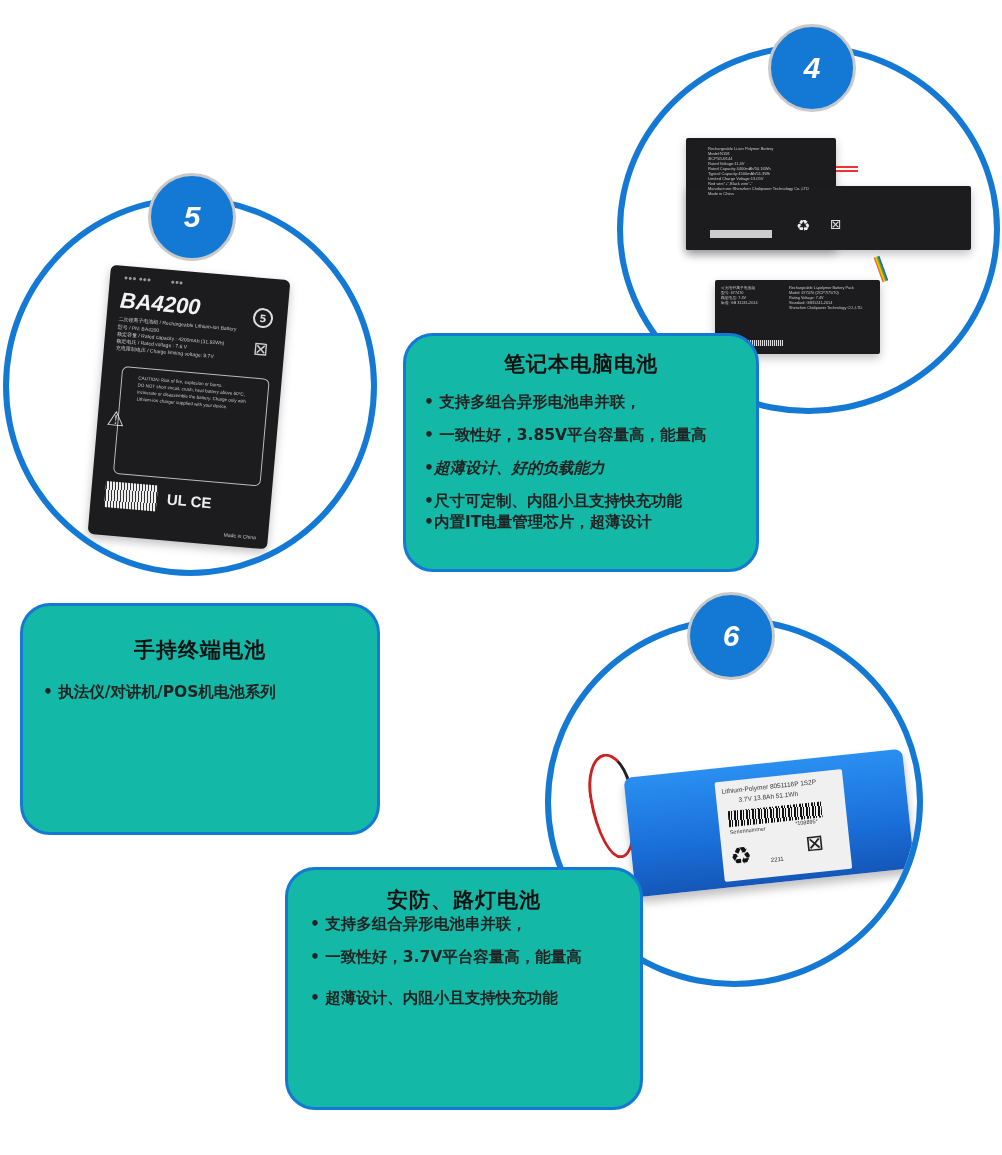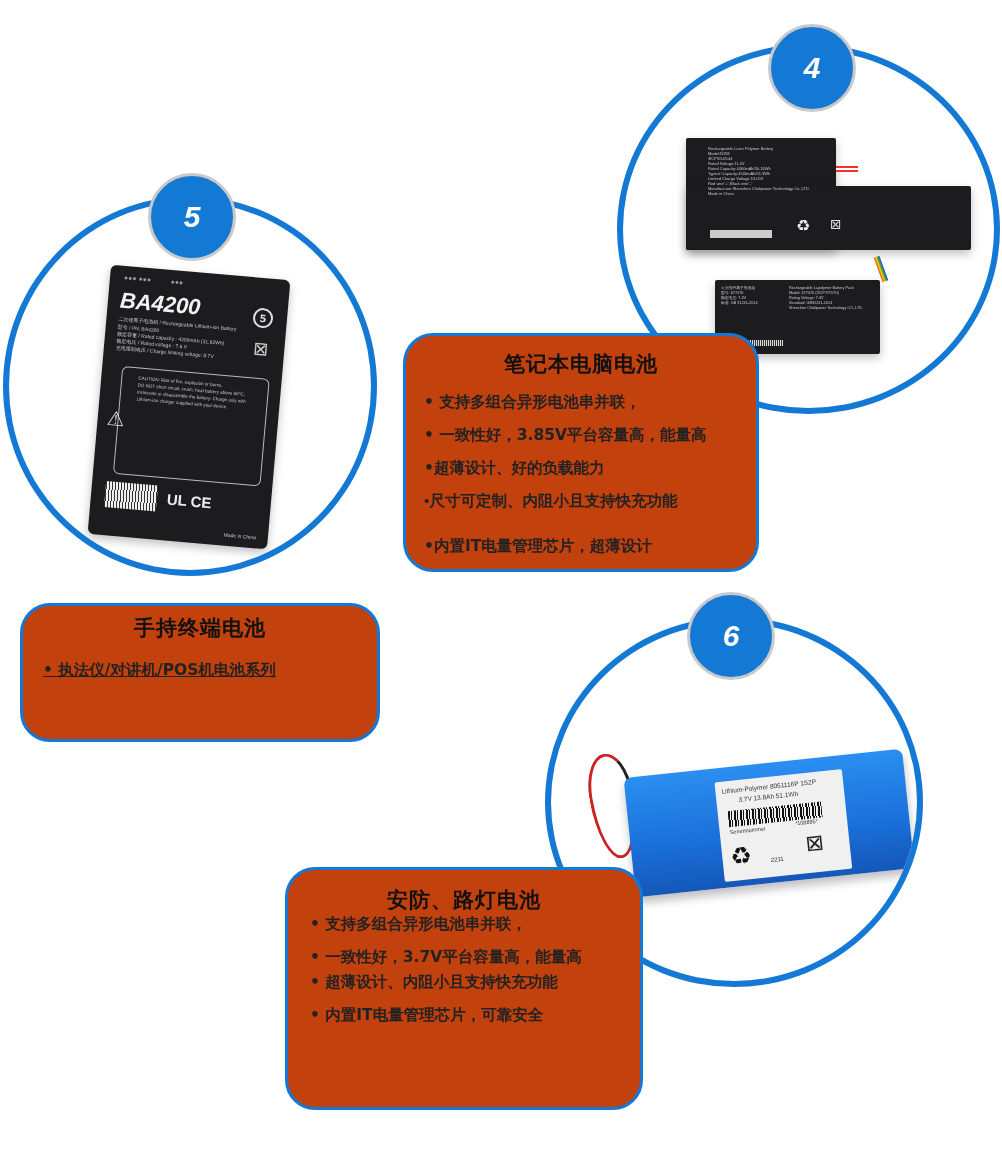--- a/index.html
+++ b/index.html
@@ -12,21 +12,21 @@
   }
   .badge {
     position: absolute; width: 88px; height: 88px; border-radius: 50%;
     background: #1479d4; border: 3px solid #c9c9c9;
     display: flex; align-items: center; justify-content: center;
     color: #ffffff; font-family: "Liberation Sans", sans-serif;
     font-weight: bold; font-style: italic; font-size: 30px; z-index: 6;
   }
 
   .card {
-    position: absolute; background: #c2410c; border: 3px solid #1479d4;
+    position: absolute; background: #14b8a6; border: 3px solid #1479d4;
     border-radius: 30px; z-index: 5;
   }
   .card h2 {
     text-align: center; font-size: 21px; font-weight: bold; color: #111;
     letter-spacing: 1px;
   }
   .card ul { list-style: none; }
   .card li { font-size: 15.5px; font-weight: bold; color: #222; white-space: nowrap; }
 
   
@@ -126,34 +126,33 @@
 </div>
 <div class="badge" style="left:687px; top:592px;">
   <span>6</span>
 </div>
 
 <div class="card" style="left:403px; top:333px; width:356px; height:239px; padding:14px 0 0 18px;">
   <h2 style="padding-right:18px;margin-bottom:14px;">笔记本电脑电池</h2>
   <ul>
     <li style="margin-bottom:12px;">• 支持多组合异形电池串并联，</li>
     <li style="margin-bottom:12px;">• 一致性好，3.85V平台容量高，能量高</li>
-    <li style="margin-bottom:12px;">•超薄设计、好的负载能力</li>
-    <li style="margin-bottom:24px;font-family:Liberation Serif, serif;">•尺寸可定制、内阻小且支持快充功能</li>
+    <li style="margin-bottom:12px;font-style:italic;">•超薄设计、好的负载能力</li>
+    <li style="margin-bottom:0;">•尺寸可定制、内阻小且支持快充功能</li>
     <li>•内置IT电量管理芯片，超薄设计</li>
   </ul>
 </div>
 
-<div class="card" style="left:20px; top:603px; width:360px; height:139px; padding:8px 0 0 20px;">
+<div class="card" style="left:20px; top:603px; width:360px; height:232px; padding:30px 0 0 20px;">
   <h2 style="padding-right:20px;margin-bottom:18px;">手持终端电池</h2>
   <ul>
-    <li style="margin-bottom:24px;text-decoration:underline;">• 执法仪/对讲机/POS机电池系列</li>
+    <li style="margin-bottom:24px;">• 执法仪/对讲机/POS机电池系列</li>
   </ul>
 </div>
 
 <div class="card" style="left:285px; top:867px; width:358px; height:243px; padding:16px 0 0 22px;">
   <h2 style="padding-right:22px;margin-bottom:0;">安防、路灯电池</h2>
   <ul>
     <li style="margin-bottom:12px;">• 支持多组合异形电池串并联，</li>
-    <li style="margin-bottom:4px;">• 一致性好，3.7V平台容量高，能量高</li>
+    <li style="margin-bottom:20px;">• 一致性好，3.7V平台容量高，能量高</li>
     <li style="margin-bottom:12px;">• 超薄设计、内阻小且支持快充功能</li>
-    <li style="margin-bottom:12px;">• 内置IT电量管理芯片，可靠安全</li>
   </ul>
 </div>
 
 </body></html>

